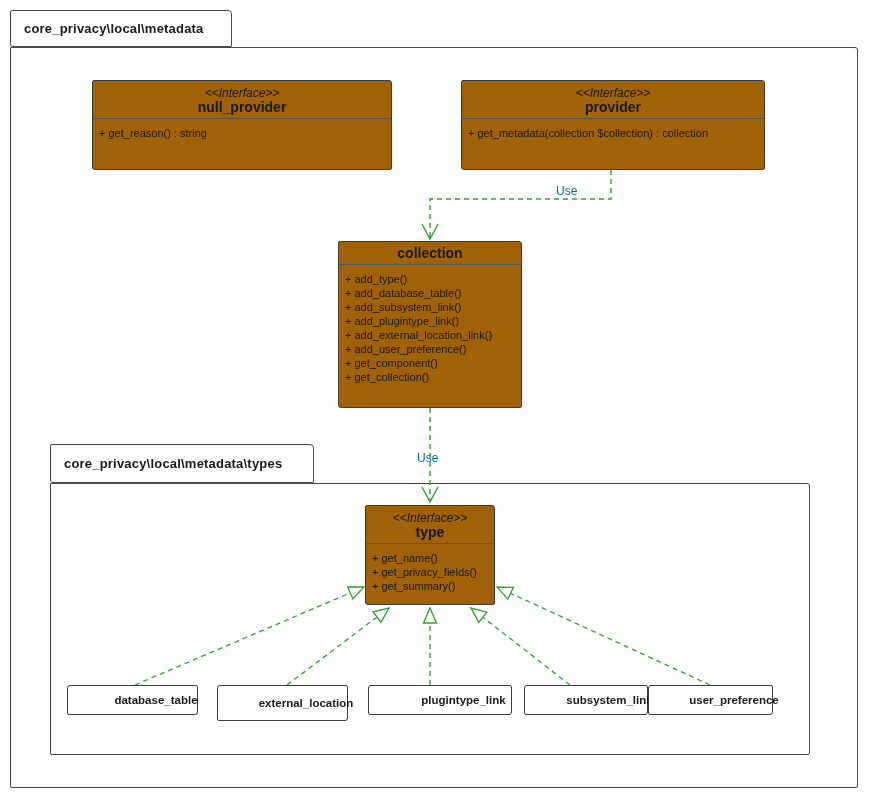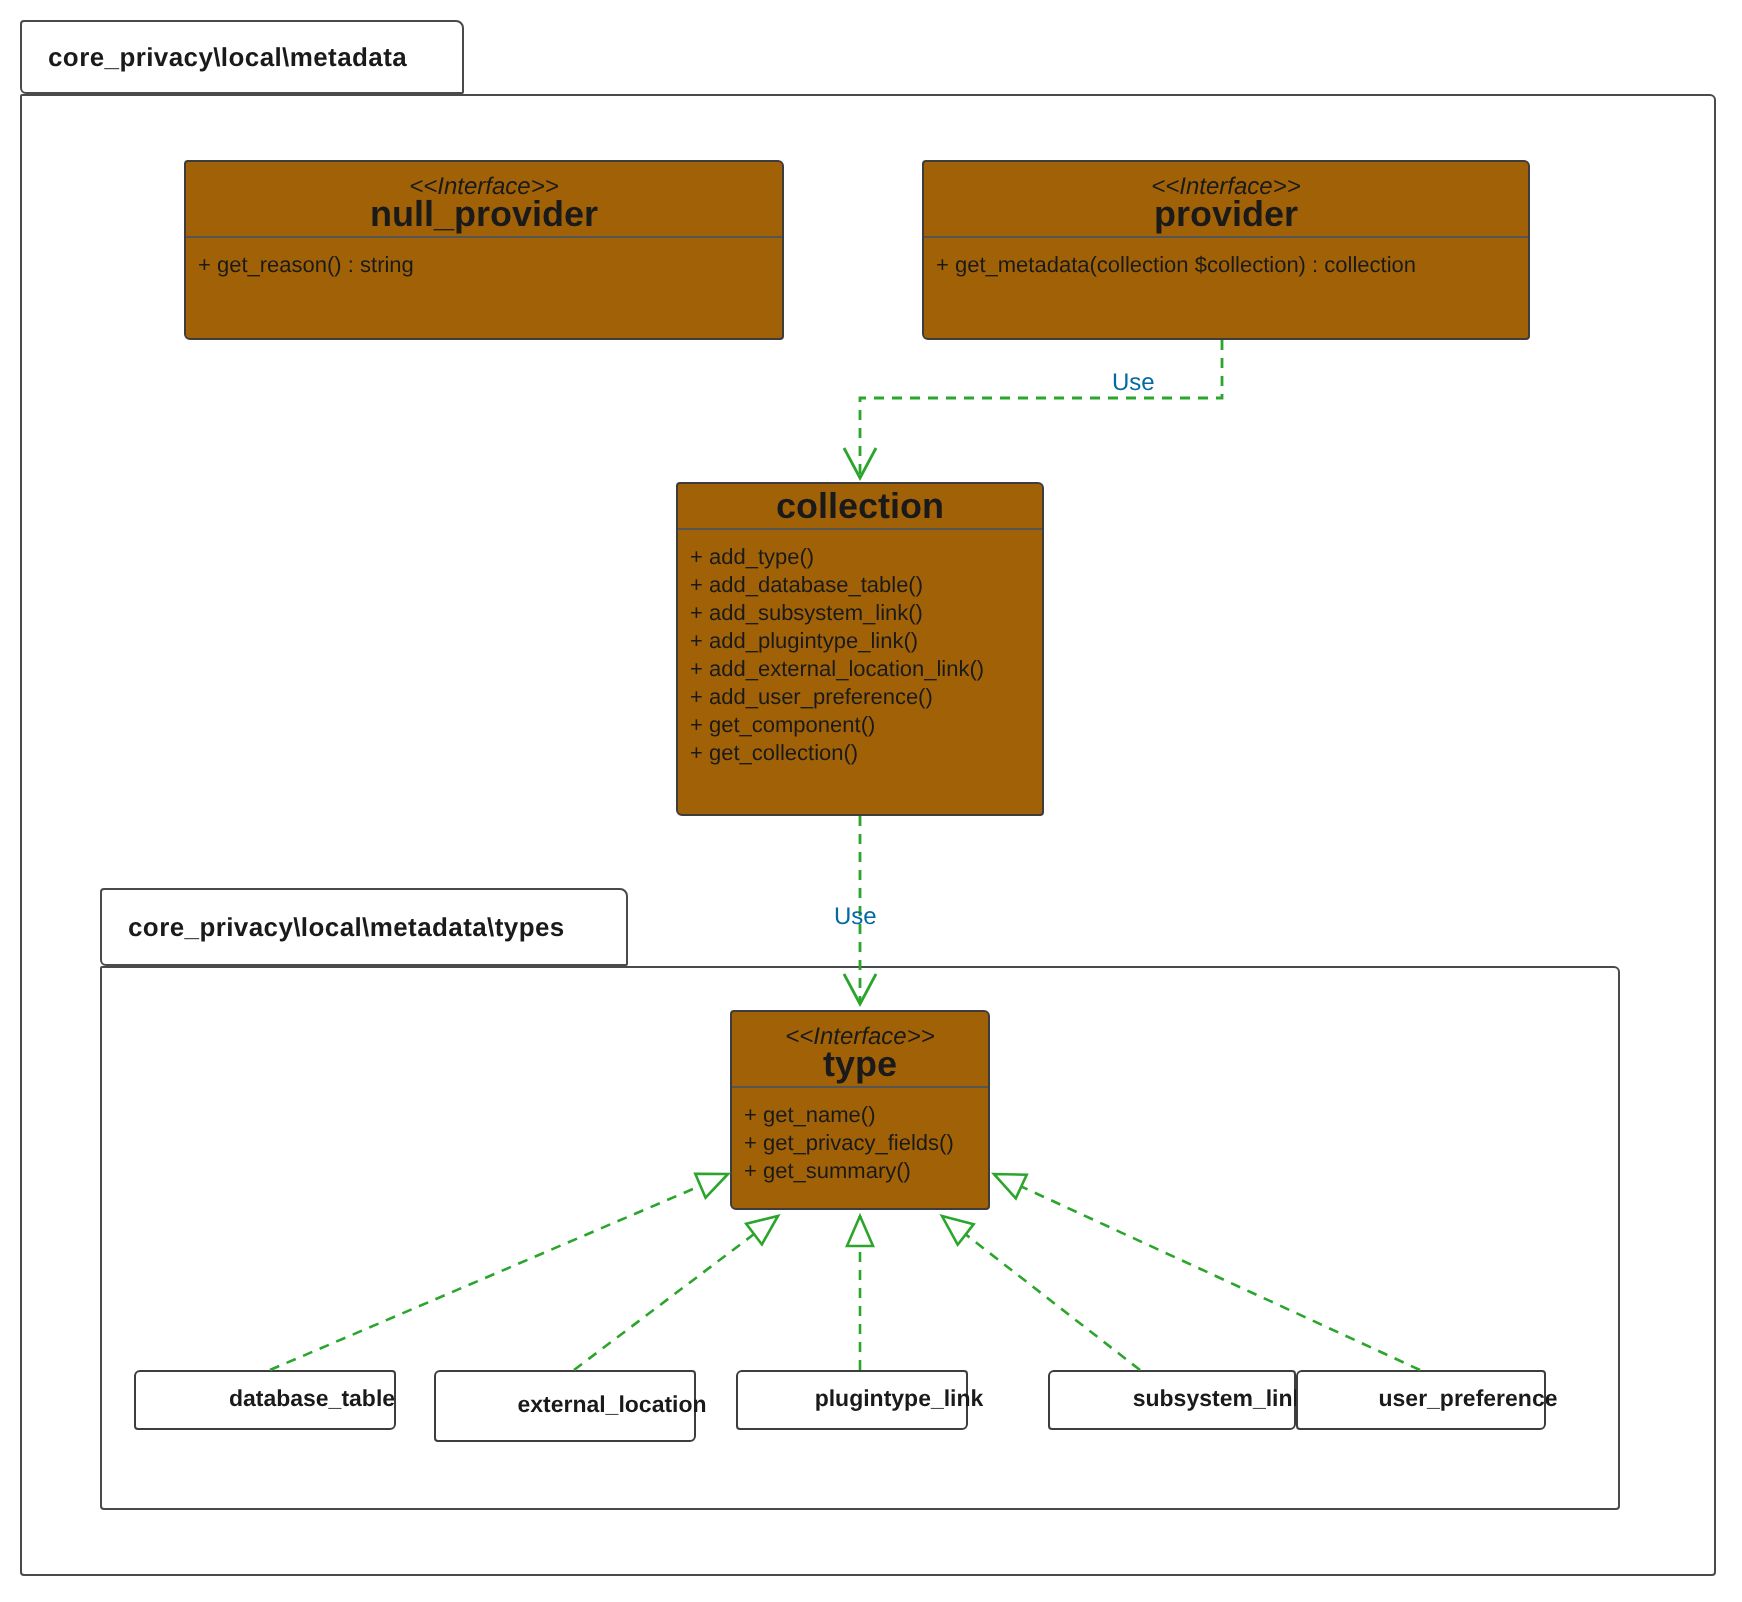--- a/index.html
+++ b/index.html
@@ -52,21 +52,21 @@
     padding-top: 5px;
     box-sizing: border-box;
   }
   .uml-head .stereo {
     font-style: italic;
     font-size: 12px;
     line-height: 14px;
   }
   .uml-head .cname {
     font-weight: bold;
-    font-size: 18px;
+    font-size: 14px;
     line-height: 15px;
   }
   .uml-head.no-stereo {
     padding-top: 4px;
     height: 23px;
   }
   .uml-methods {
     padding: 7px 6px 0 6px;
     font-size: 11px;
     line-height: 14px;
@@ -164,21 +164,21 @@
       <div>+ get_summary()</div>
     </div>
   </div>
 
   <div class="uml-simple" style="left:67px; top:685px; width:131px; height:30px;">
     <span>database_table</span>
   </div>
   <div class="uml-simple" style="left:217px; top:685px; width:131px; height:36px;">
     <span>external_location</span>
   </div>
-  <div class="uml-simple" style="left:368px; top:685px; width:116px; height:30px;">
+  <div class="uml-simple" style="left:368px; top:685px; width:144px; height:30px;">
     <span>plugintype_link</span>
   </div>
   <div class="uml-simple" style="left:524px; top:685px; width:124px; height:30px;">
     <span>subsystem_link</span>
   </div>
   <div class="uml-simple" style="left:648px; top:685px; width:125px; height:30px;">
     <span>user_preference</span>
   </div>
 
   <div class="edge-label" style="left:556px; top:184px;">Use</div>

